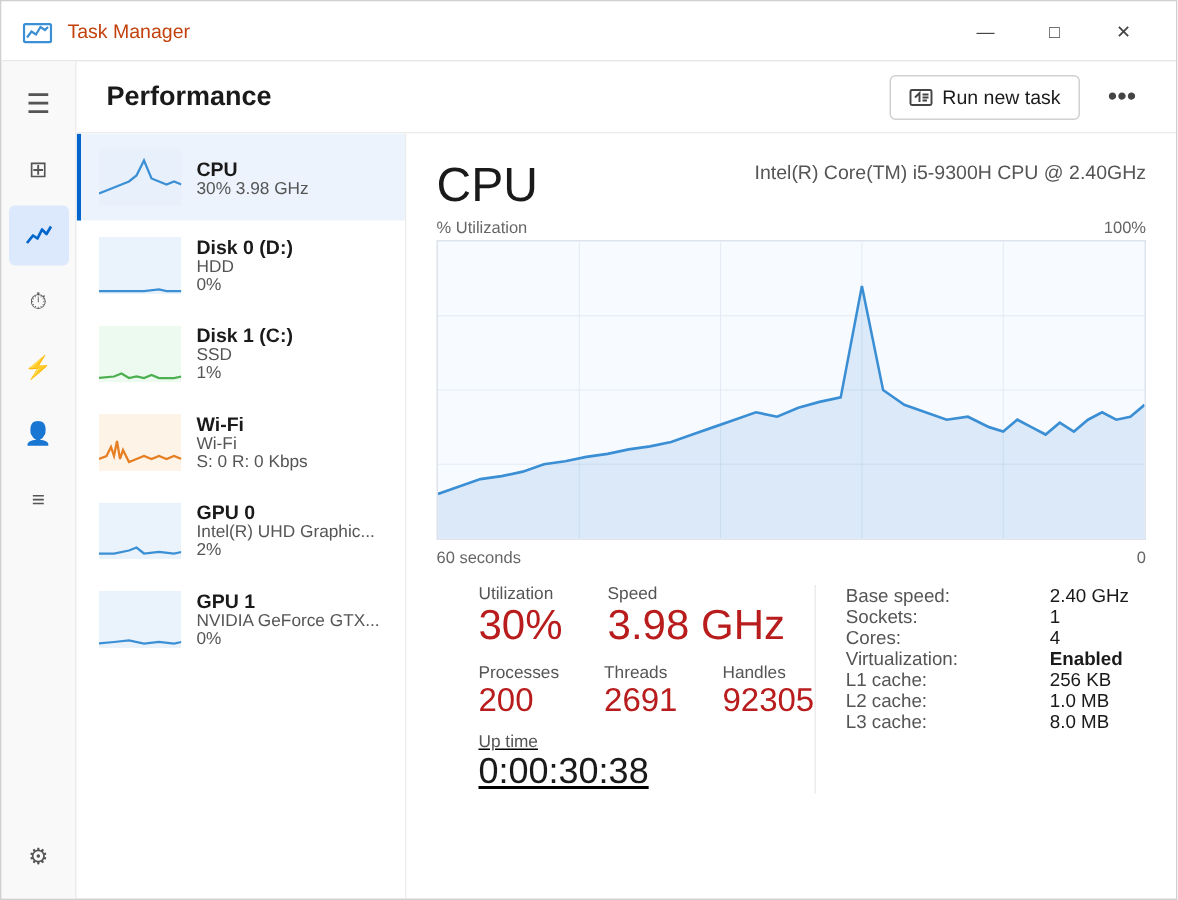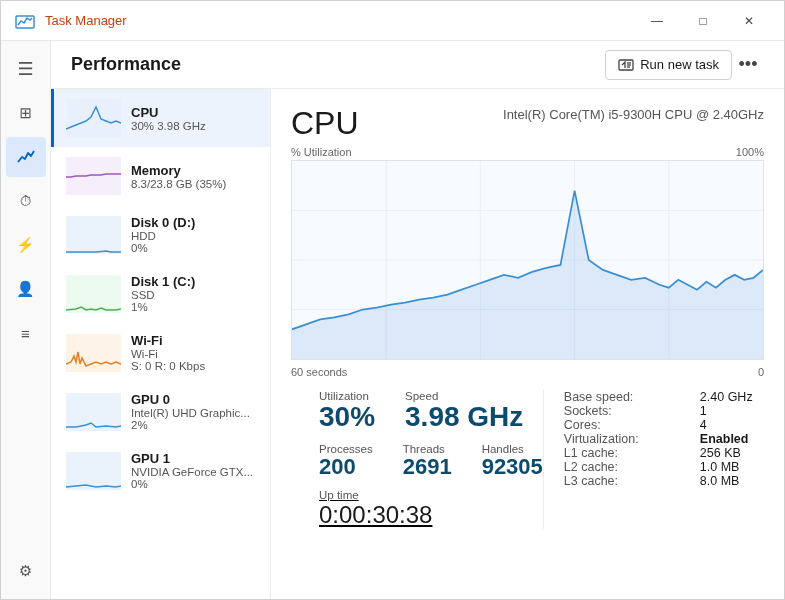--- a/index.html
+++ b/index.html
@@ -23,21 +23,21 @@
     .icon-btn { width: 40px; height: 40px; display: flex; align-items: center; justify-content: center; cursor: pointer; border-radius: 4px; color: #555; font-size: 18px; }
     .icon-btn.active { background: #dce8fb; color: #0066cc; }
     .icon-sidebar-bottom { margin-top: auto; }
 
     
     .main-area { display: flex; flex: 1; flex-direction: column; overflow: hidden; }
 
     
     .header { height: 48px; display: flex; align-items: center; padding: 0 20px; border-bottom: 1px solid #ececec; background: #fff; }
     .header-title { font-size: 18px; font-weight: 600; color: #1a1a1a; flex: 1; }
-    .header-actions { display: flex; align-items: center; gap: 0; }
+    .header-actions { display: flex; align-items: center; gap: 12px; }
     .run-new-task-btn { display: flex; align-items: center; gap: 6px; padding: 6px 12px; border: 1px solid #d0d0d0; border-radius: 4px; background: #fff; cursor: pointer; font-size: 13px; color: #1a1a1a; }
     .more-btn { width: 32px; height: 32px; display: flex; align-items: center; justify-content: center; cursor: pointer; border-radius: 4px; font-size: 18px; color: #444; }
 
     
     .body-split { display: flex; flex: 1; overflow: hidden; }
 
     
     .device-sidebar { width: 220px; border-right: 1px solid #ececec; overflow-y: auto; background: #fff; }
     .device-item { display: flex; align-items: center; padding: 10px 12px; cursor: pointer; border-left: 3px solid transparent; gap: 10px; }
     .device-item.active { background: #edf3fc; border-left-color: #0066cc; }
@@ -62,21 +62,21 @@
 
     .chart-svg { width: 100%; height: 100%; }
 
     
     .chart-grid line { stroke: #dde5f0; stroke-width: 0.5; }
 
     
     .stats-row { display: flex; gap: 30px; margin-bottom: 10px; }
     .stat-block { display: flex; flex-direction: column; }
     .stat-label { font-size: 11.5px; color: #555; }
-    .stat-value-large { font-size: 28px; font-weight: 700; color: #0c4a6e; line-height: 1.1; }
+    .stat-value-large { font-size: 28px; font-weight: 400; color: #b91c1c; line-height: 1.1; }
     .spec-row { display: flex; gap: 6px; font-size: 12.5px; }
     .spec-key { color: #555; min-width: 130px; }
     .spec-val { color: #1a1a1a; font-weight: 500; }
 
     
     .detail-bottom { display: flex; gap: 0; }
     .detail-bottom-left { flex: 1; margin-left: 28px; }
     .detail-bottom-right { flex: 1; padding-left: 20px; border-left: 1px solid #ececec; }
     .uptime-value { font-size: 24px; font-weight: 400; color: #1a1a1a; }
   </style>
@@ -146,32 +146,20 @@
                 <rect width="55" height="38" fill="#e8f0fb"></rect>
                 <polyline points="0,30 5,28 10,26 15,24 20,22 25,18 30,8 35,20 40,22 45,24 50,22 55,24" stroke="#3b8fd4" stroke-width="1.5" fill="none"></polyline>
               </svg>
             </div>
             <div class="device-info">
               <span class="device-name">CPU</span>
               <span class="device-sub">30%  3.98 GHz</span>
             </div>
           </div>
 
-          <div class="device-item">
-            <div class="device-thumb">
-              <svg class="mini-chart" viewBox="0 0 55 38">
-                <rect width="55" height="38" fill="#f5eefb"></rect>
-                <polyline points="0,20 5,20 10,19 15,19 20,19 25,18 30,18 35,18 40,17 45,17 50,17 55,17" stroke="#9b59b6" stroke-width="1.5" fill="none"></polyline>
-              </svg>
-            </div>
-            <div class="device-info">
-              <span class="device-name">Memory</span>
-              <span class="device-sub">8.3/23.8 GB (35%)</span>
-            </div>
-          </div>
 
           <div class="device-item">
             <div class="device-thumb">
               <svg class="mini-chart" viewBox="0 0 55 38">
                 <rect width="55" height="38" fill="#eaf3fb"></rect>
                 <polyline points="0,36 10,36 20,36 30,36 40,35 45,36 50,36 55,36" stroke="#3b8fd4" stroke-width="1.5" fill="none"></polyline>
               </svg>
             </div>
             <div class="device-info">
               <span class="device-name">Disk 0 (D:)</span>

